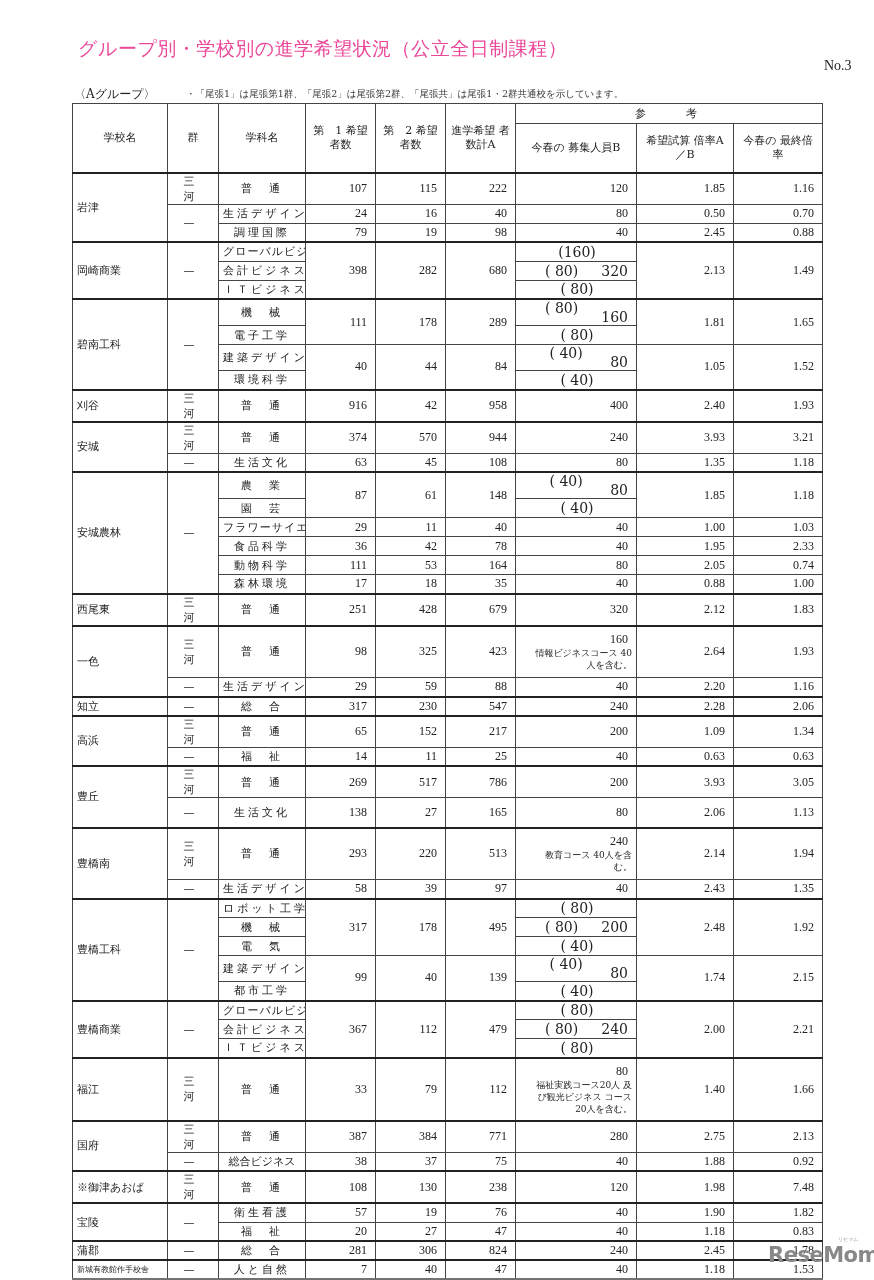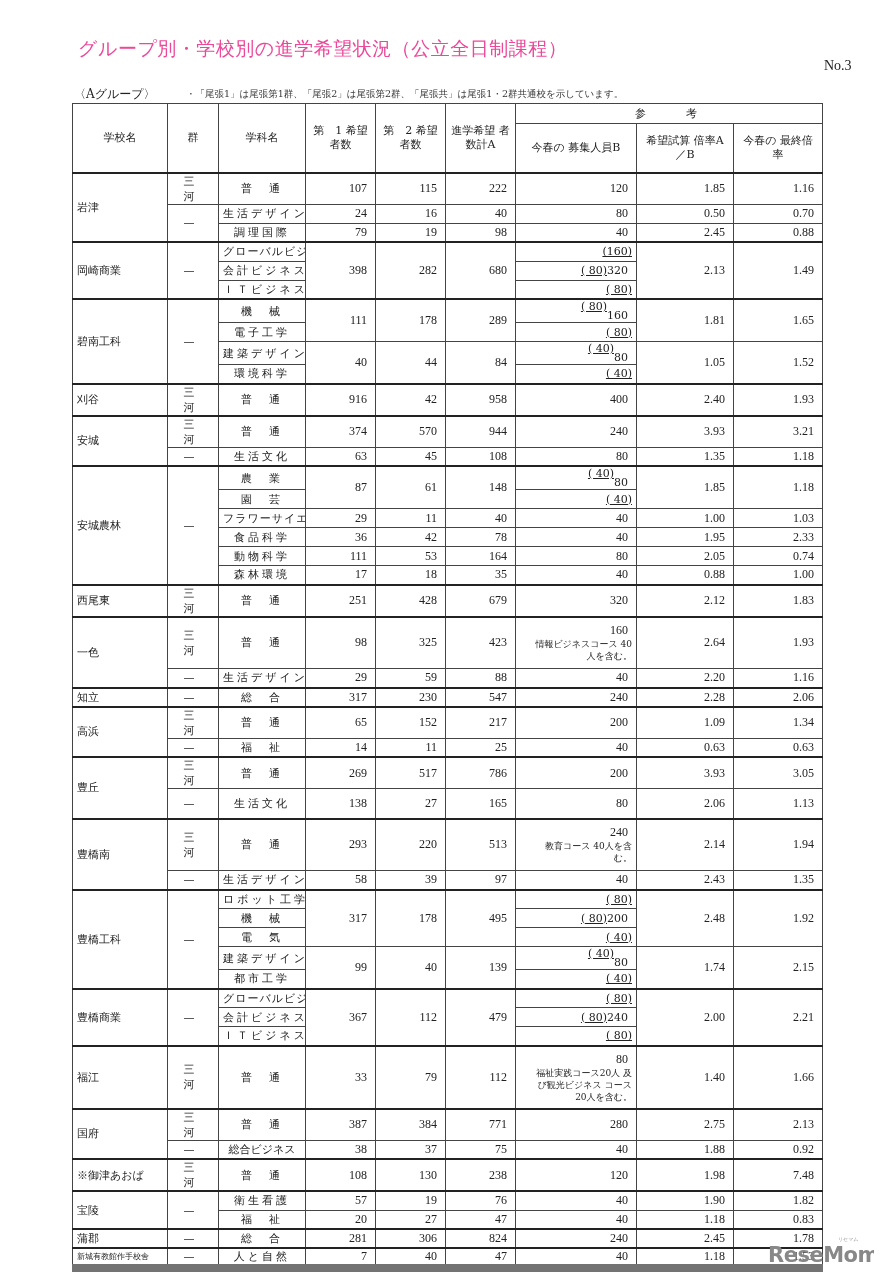--- a/index.html
+++ b/index.html
@@ -12,21 +12,21 @@
   td,th{border:1px solid #444;padding:0 4px;height:19px;box-sizing:border-box;font-weight:normal;}
   th{font-size:11px;line-height:14px;text-align:center;}
   .thick-top td{border-top:2px solid #222;}
   .num{text-align:right;padding-right:8px;font-family:"Liberation Serif",serif;font-size:12px;}
   .grp{text-align:center;letter-spacing:8px;}
   .dept{text-align:center;letter-spacing:3px;white-space:nowrap;overflow:hidden;}
   .dept.small{font-size:11px;letter-spacing:1px;}
   .school{text-align:left;}
   .school.small{font-size:8px;}
   .inner td{border-top:1px solid #bbb;}
-  .paren{font-size:11px;text-align:right;padding-left:6px;text-decoration:underline;}
+  .paren{font-size:14px;text-align:center;padding-left:6px;}
   .quota-note{font-size:9px;text-align:right;line-height:12px;padding-left:12px;}
   .logo{position:absolute;left:768px;top:1243px;font-size:21px;font-weight:bold;color:#888;font-family:"DejaVu Sans","Liberation Sans",sans-serif;letter-spacing:-0.5px;}
   .logo-small{position:absolute;left:838px;top:1236px;font-size:5px;color:#999;}
 </style>
 </head>
 <body>
 
 <div class="title">グループ別・学校別の進学希望状況（公立全日制課程）</div>
 <div class="pageno">No.3</div>
 <div class="group">〈Aグループ〉</div>
@@ -474,21 +474,21 @@
       <td class="grp">—</td>
       <td class="dept">総　合</td>
       <td class="num">281</td>
       <td class="num">306</td>
       <td class="num">824</td>
       <td class="num">240</td>
       <td class="num">2.45</td>
       <td class="num">1.78</td>
     </tr>
 
-    <tr class="thick-top" style="border-bottom:8px solid #737373">
+    <tr class="thick-top" style="border-bottom:3px solid #737373">
       <td class="school small">新城有教館作手校舎</td>
       <td class="grp">—</td>
       <td class="dept">人と自然</td>
       <td class="num">7</td>
       <td class="num">40</td>
       <td class="num">47</td>
       <td class="num">40</td>
       <td class="num">1.18</td>
       <td class="num">1.53</td>
     </tr>

